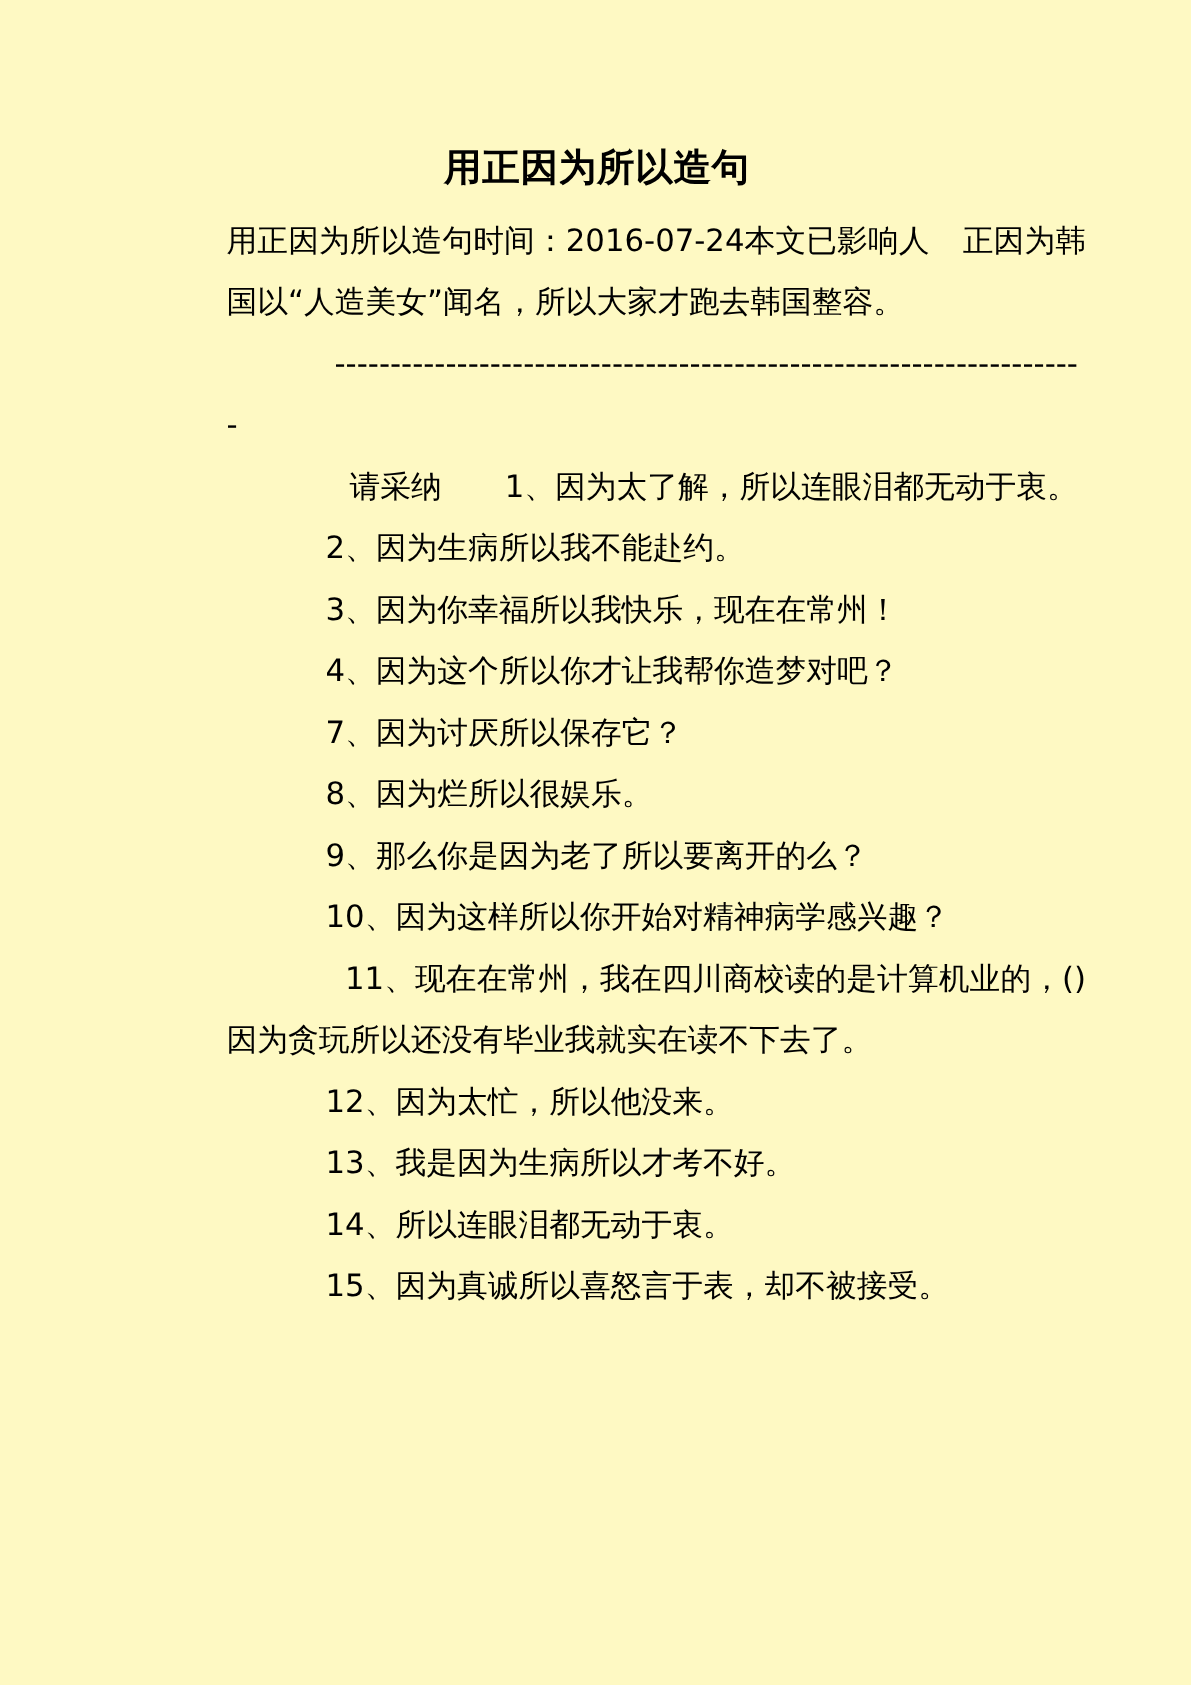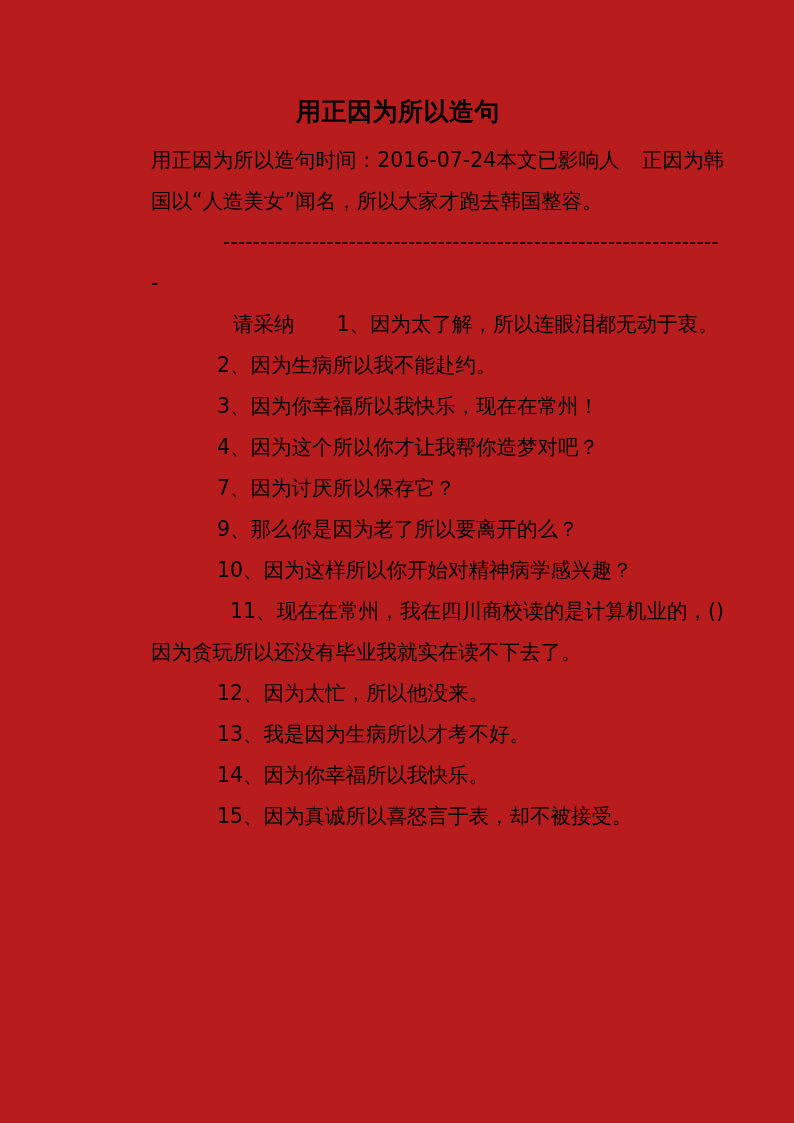--- a/index.html
+++ b/index.html
@@ -14,21 +14,21 @@
     overflow: hidden;
     font-family: "DejaVu Serif", "Liberation Serif", serif;
     color: #000000;
   }
   .page {
     position: absolute;
     left: 0;
     top: 0;
     width: 794px;
     height: 1123px;
-    background: #b91c1c;
+    background: #fef9c3;
   }
   .doc-title {
     position: absolute;
     left: 113px;
     top: 96px;
     width: 570px;
     text-align: center;
     font-size: 25px;
     font-weight: bold;
     line-height: 32px;
@@ -124,30 +124,31 @@
       <p class="list-line"><span class="ind-item"></span><span>2、</span><span>因为生病所以我不能赴约。</span></p>
 
       <p class="list-line"><span class="ind-item"></span><span>3、</span><span>因为你幸福所以我快乐，现在在常州！</span></p>
 
       <p class="list-line"><span class="ind-item"></span><span>4、</span><span>因为这个所以你才让我帮你造梦对吧？</span></p>
 
 
 
       <p class="list-line"><span class="ind-item"></span><span>7、</span><span>因为讨厌所以保存它？</span></p>
 
+      <p class="list-line"><span class="ind-item"></span><span>8、</span><span>因为烂所以很娱乐。</span></p>
 
       <p class="list-line"><span class="ind-item"></span><span>9、</span><span>那么你是因为老了所以要离开的么？</span></p>
 
       <p class="list-line"><span class="ind-item"></span><span>10、</span><span>因为这样所以你开始对精神病学感兴趣？</span></p>
 
       <p class="list-line"><span class="ind-item-deep"></span><span>11、</span><span>现在在常州，我在四川商校读的是计算机业的，()因为贪玩所以还没有毕业我就实在读不下去了。</span></p>
 
       <p class="list-line"><span class="ind-item"></span><span>12、</span><span>因为太忙，所以他没来。</span></p>
 
       <p class="list-line"><span class="ind-item"></span><span>13、</span><span>我是因为生病所以才考不好。</span></p>
 
-      <p class="list-line"><span class="ind-item"></span><span>14、</span><span>因为你幸福所以我快乐。</span></p>
+      <p class="list-line"><span class="ind-item"></span><span>14、</span><span>所以连眼泪都无动于衷。</span></p>
 
       <p class="list-line"><span class="ind-item"></span><span>15、</span><span>因为真诚所以喜怒言于表，却不被接受。</span></p>
 
     </div>
   </div>
 </div>
 
 </body></html>

